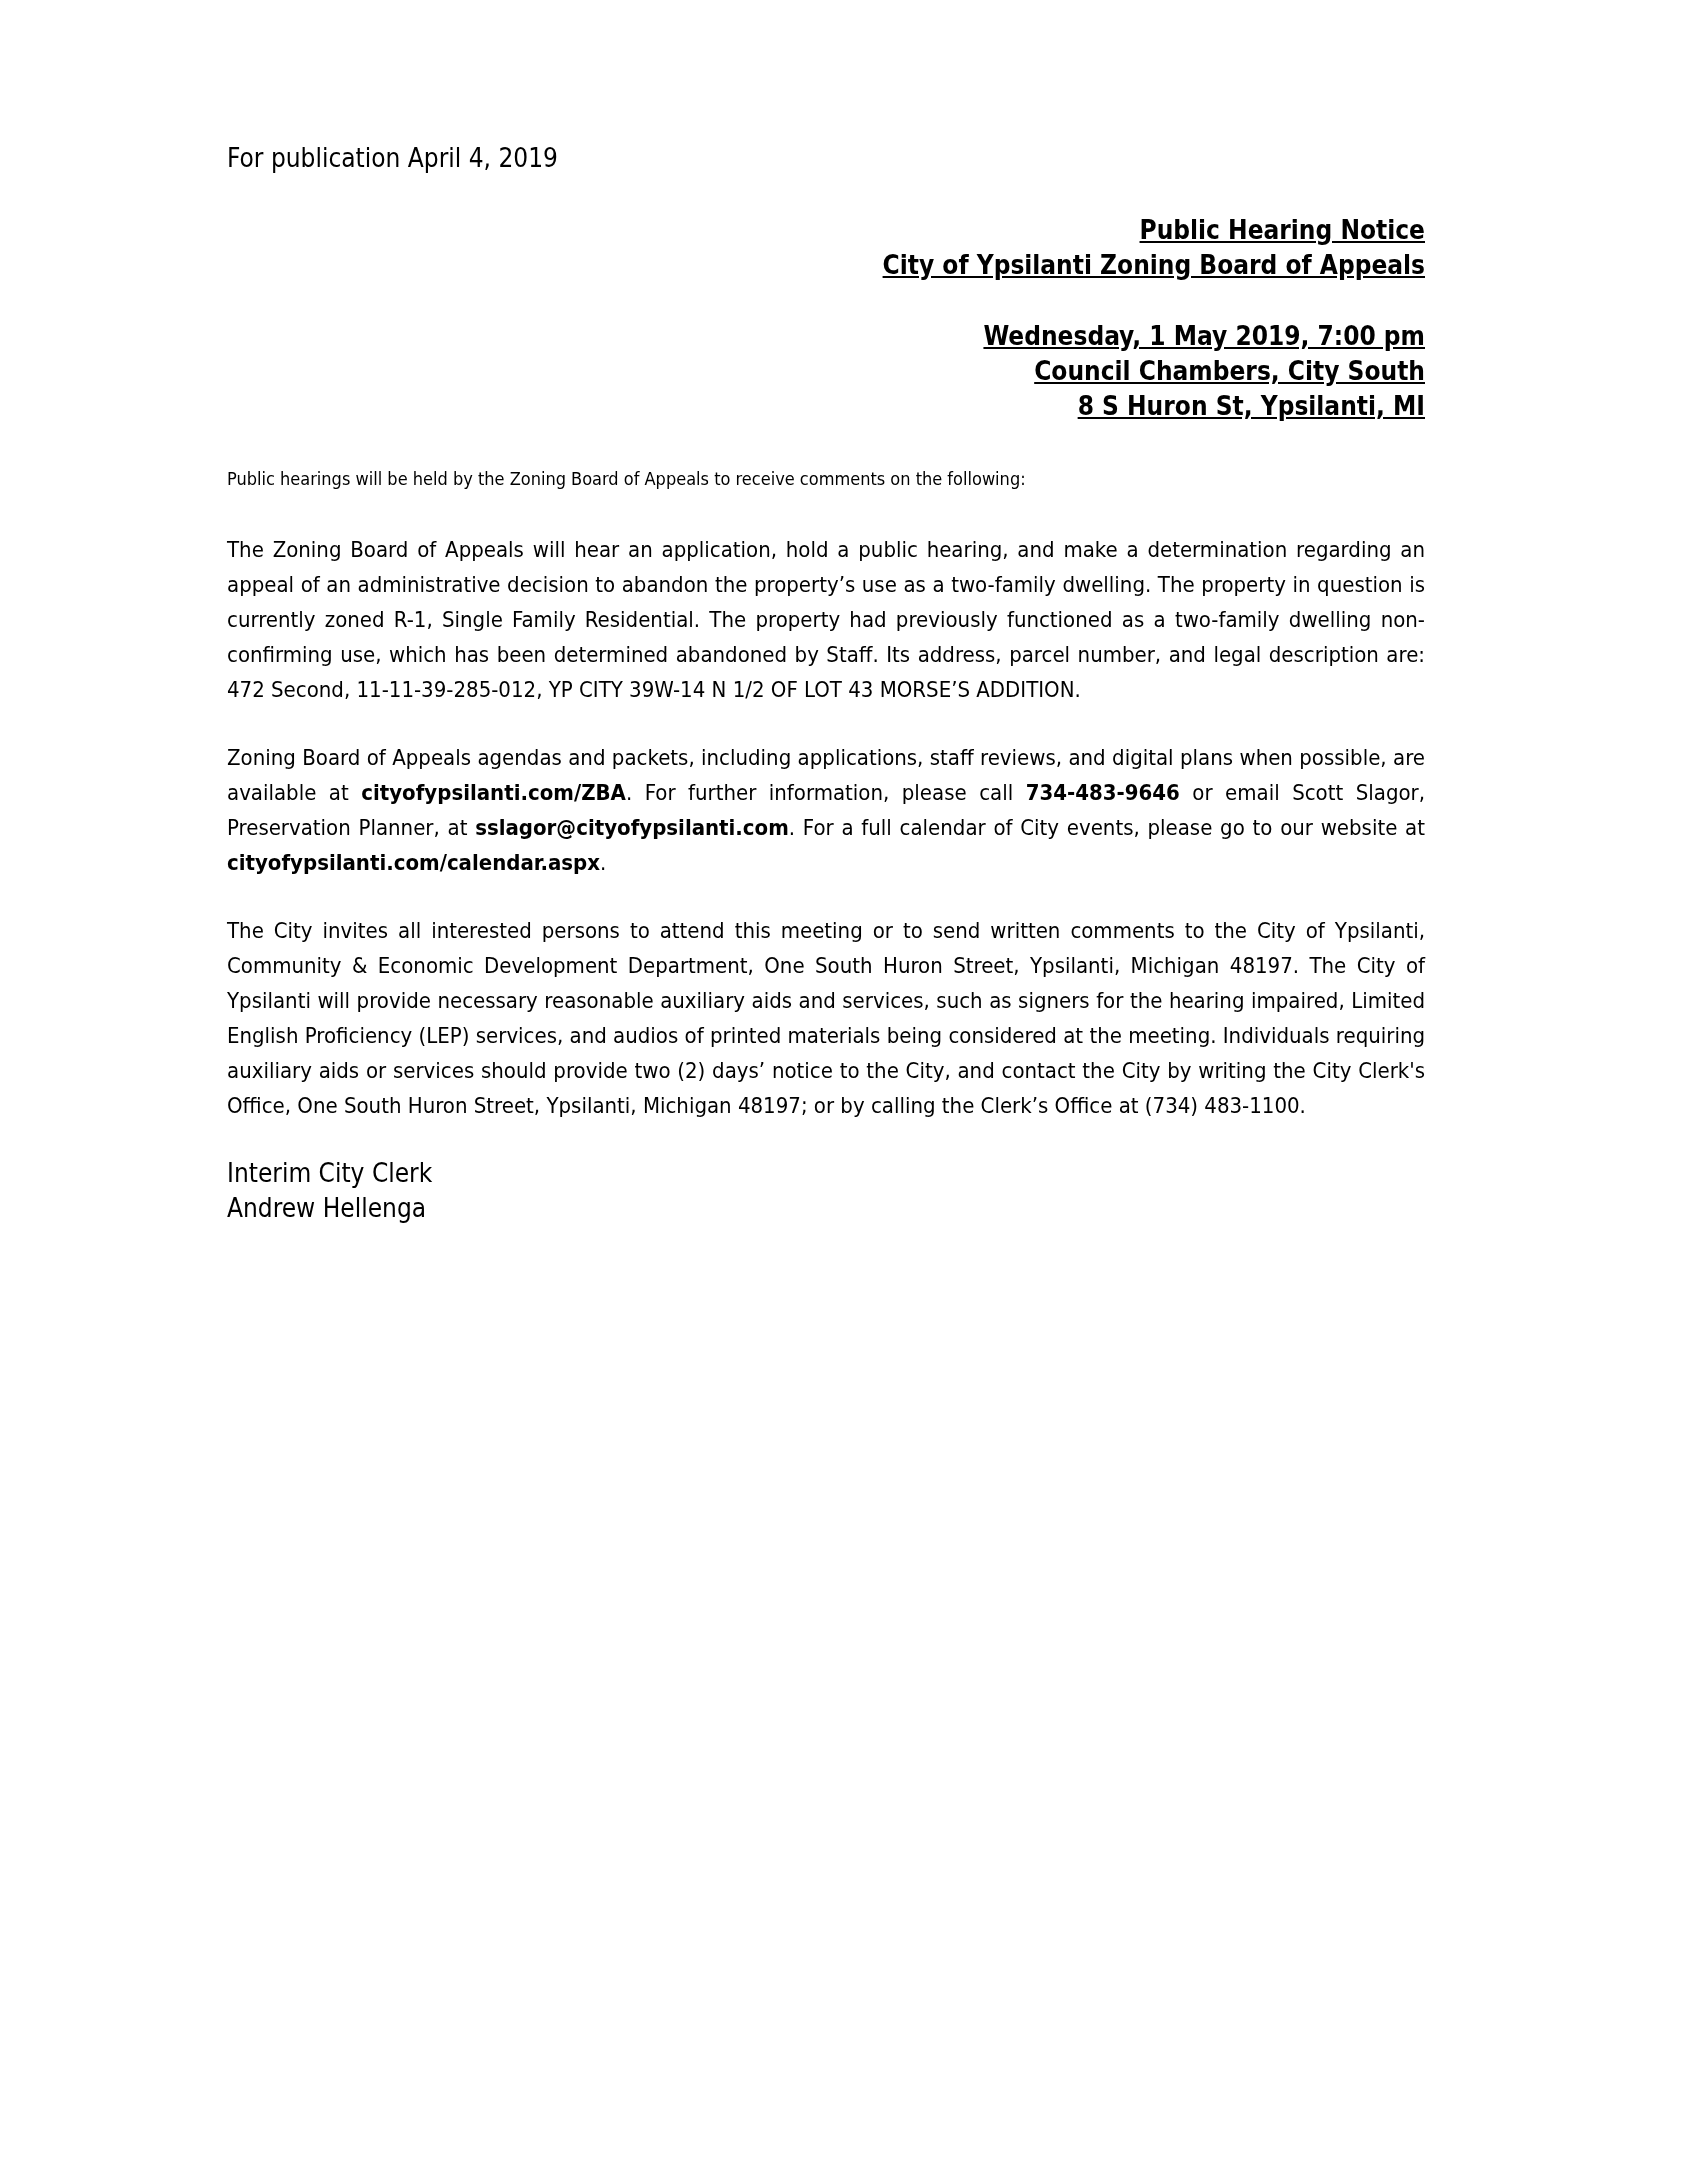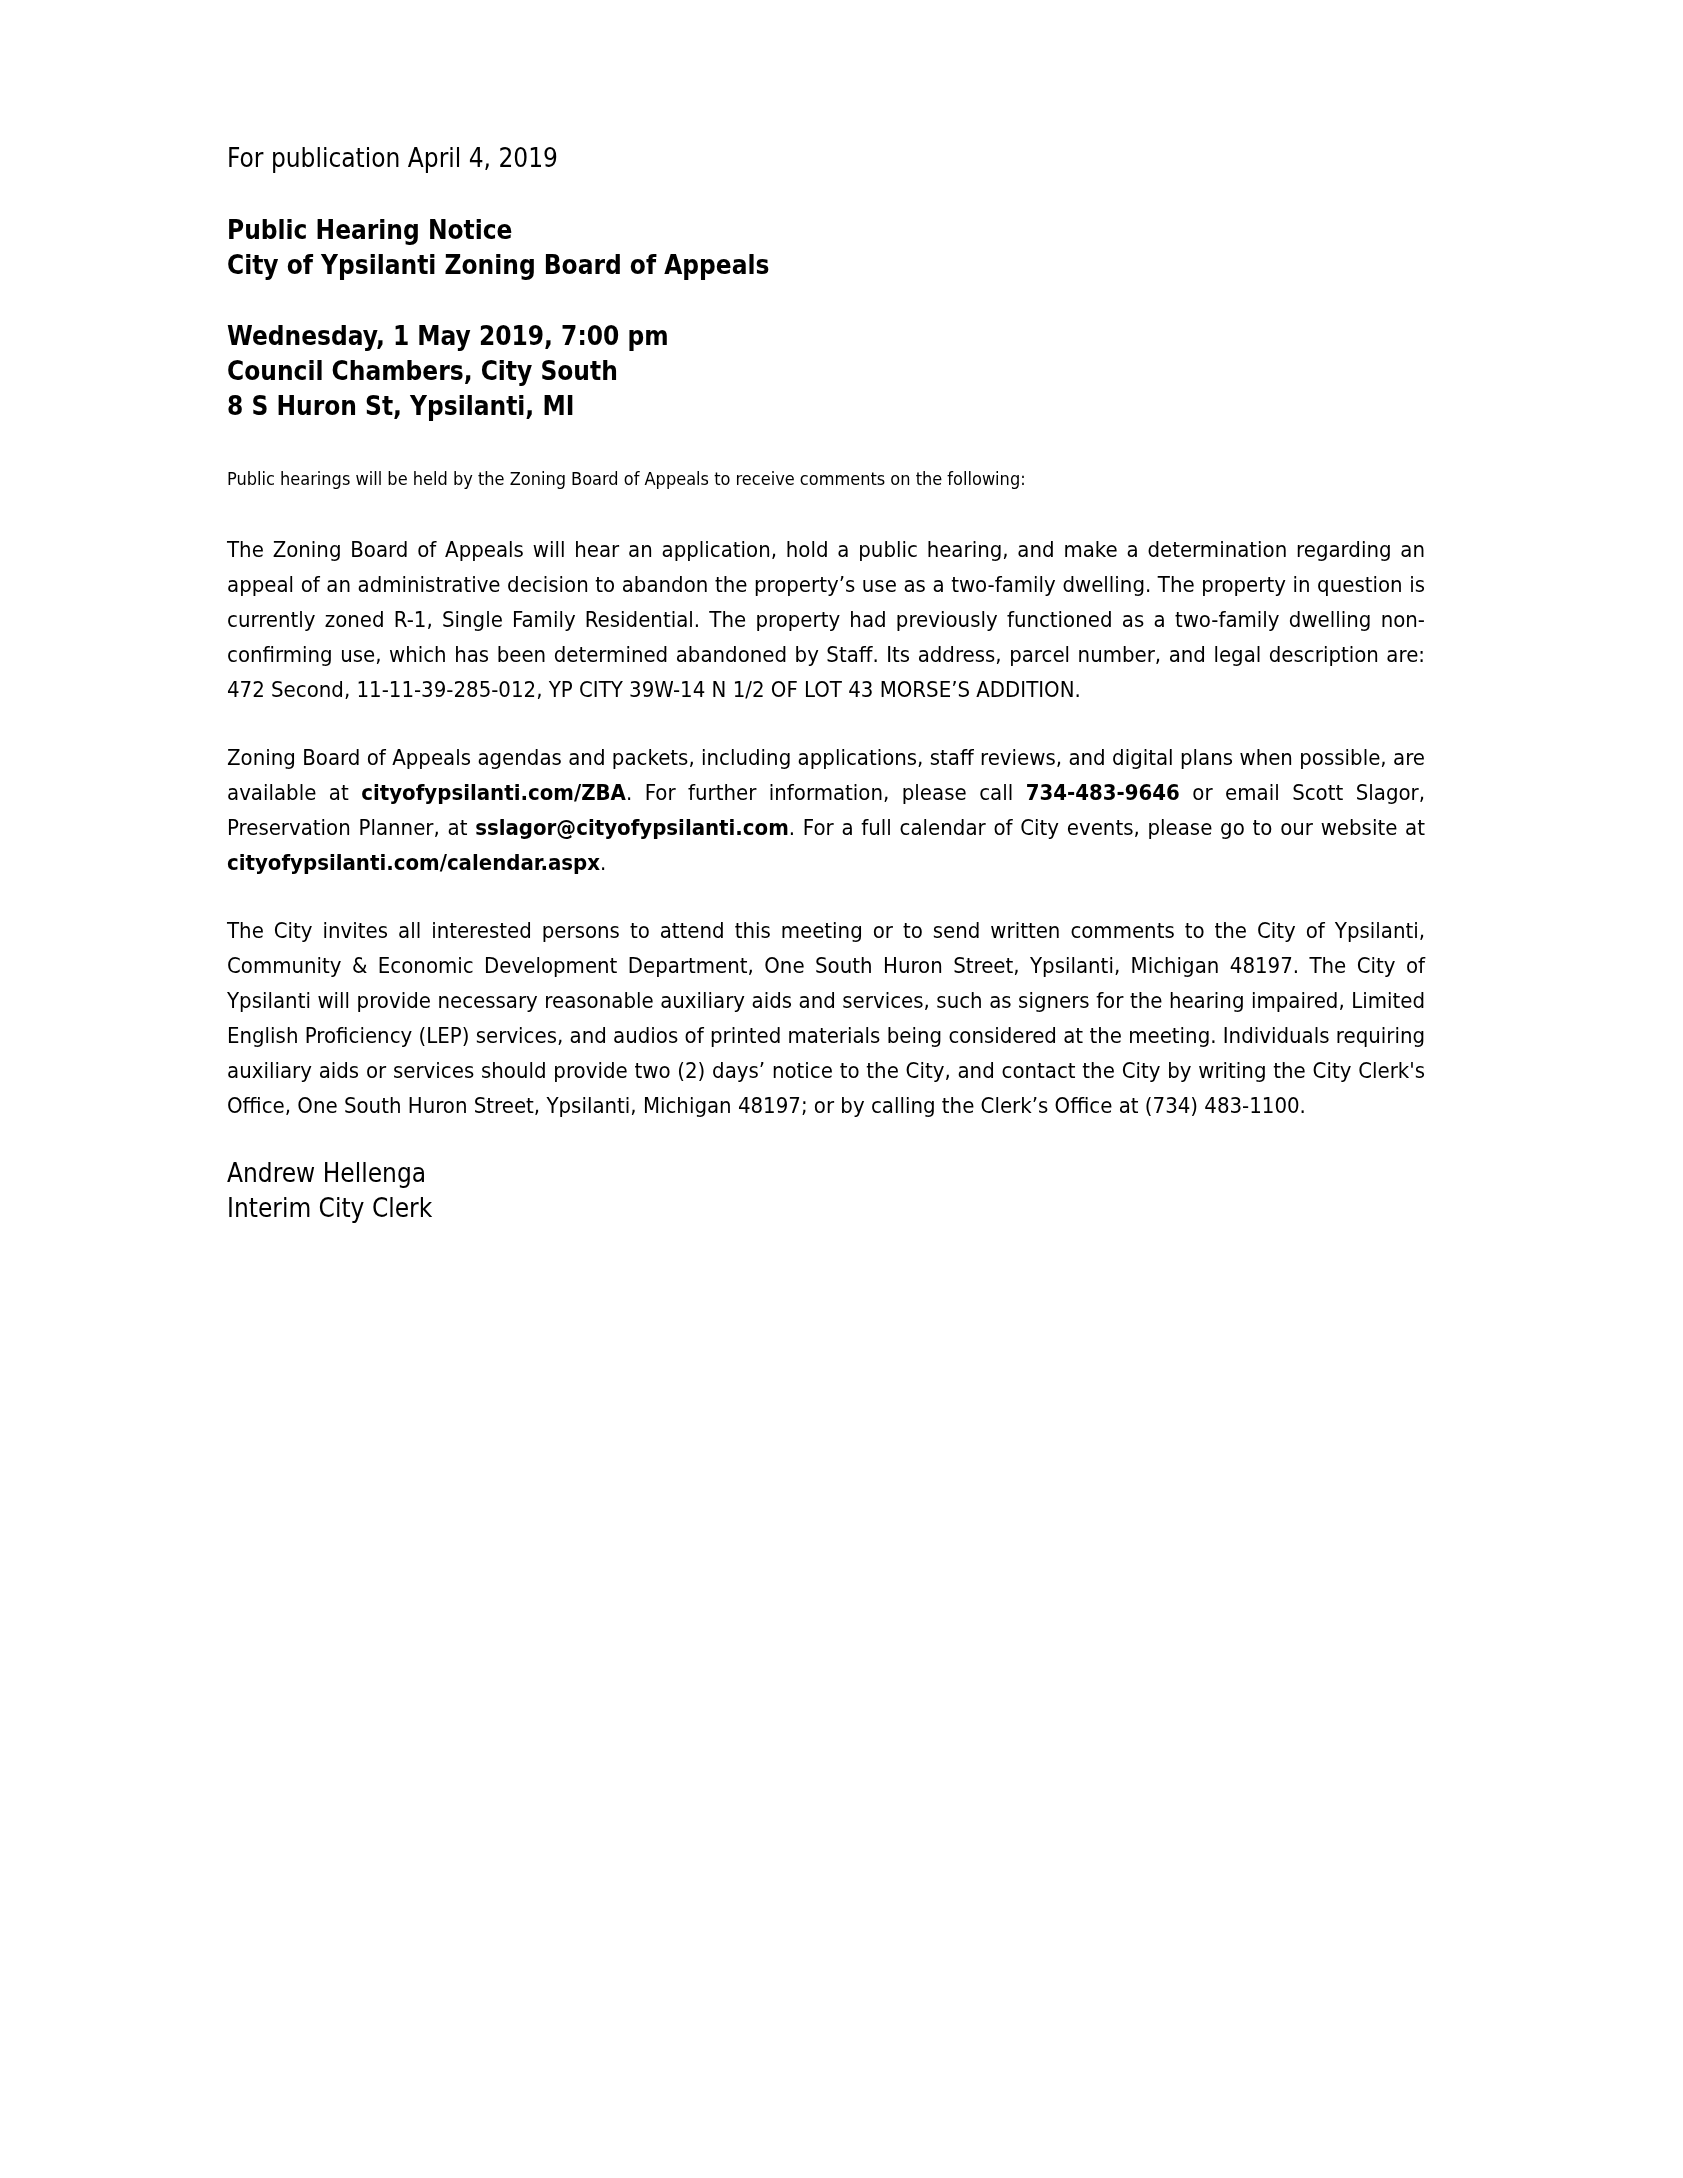--- a/index.html
+++ b/index.html
@@ -31,24 +31,25 @@
   }
   .dateline {
     font-size: 26px;
     line-height: 34px;
     margin-bottom: 38px;
   }
   .bold {
     font-weight: bold;
   }
   .hdr-block {
-    text-align: left;
+    text-align: right;
     font-weight: bold;
     font-size: 26px;
     line-height: 35px;
+    text-decoration: underline;
   }
   .gap-sm { height: 33px; }
   .gap-md { height: 36px; }
   .gap-lg { height: 37px; }
   .intro {
     font-size: 18px;
     line-height: 35px;
   }
   .subject {
     text-align: center;
@@ -108,19 +109,19 @@
 
     <div class="para"><span>Zoning Board of Appeals agendas and packets, including applications, staff reviews, and digital plans when possible, are available at </span><span class="bold nowrap">cityofypsilanti.com/ZBA</span><span>. For further information, please call </span><span class="bold nowrap">734-483-9646</span><span> or email Scott Slagor, Preservation Planner, at </span><span class="bold nowrap">sslagor@cityofypsilanti.com</span><span>. For a full calendar of City events, please go to our website at </span><span class="bold nowrap">cityofypsilanti.com/calendar.aspx</span><span>.</span></div>
 
     <div class="gap-sm"></div>
 
     <div class="para">The City invites all interested persons to attend this meeting or to send written comments to the City of Ypsilanti, Community &amp; Economic Development Department, One South Huron Street, Ypsilanti, Michigan 48197.  The City of Ypsilanti will provide necessary reasonable auxiliary aids and services, such as signers for the hearing impaired, Limited English Proficiency (LEP) services, and audios of printed materials being considered at the meeting.  Individuals requiring auxiliary aids or services should provide two (2) days’ notice to the City, and contact the City by writing the City Clerk's Office, One South Huron Street, Ypsilanti, Michigan 48197; or by calling the Clerk’s Office at (734) 483-1100.</div>
 
     <div class="gap-sm"></div>
 
     <div class="sig">
+      <div>Interim City Clerk</div>
       <div>Andrew Hellenga</div>
-      <div>Interim City Clerk</div>
     </div>
 
   </div>
 </div>
 
 
 </body></html>

